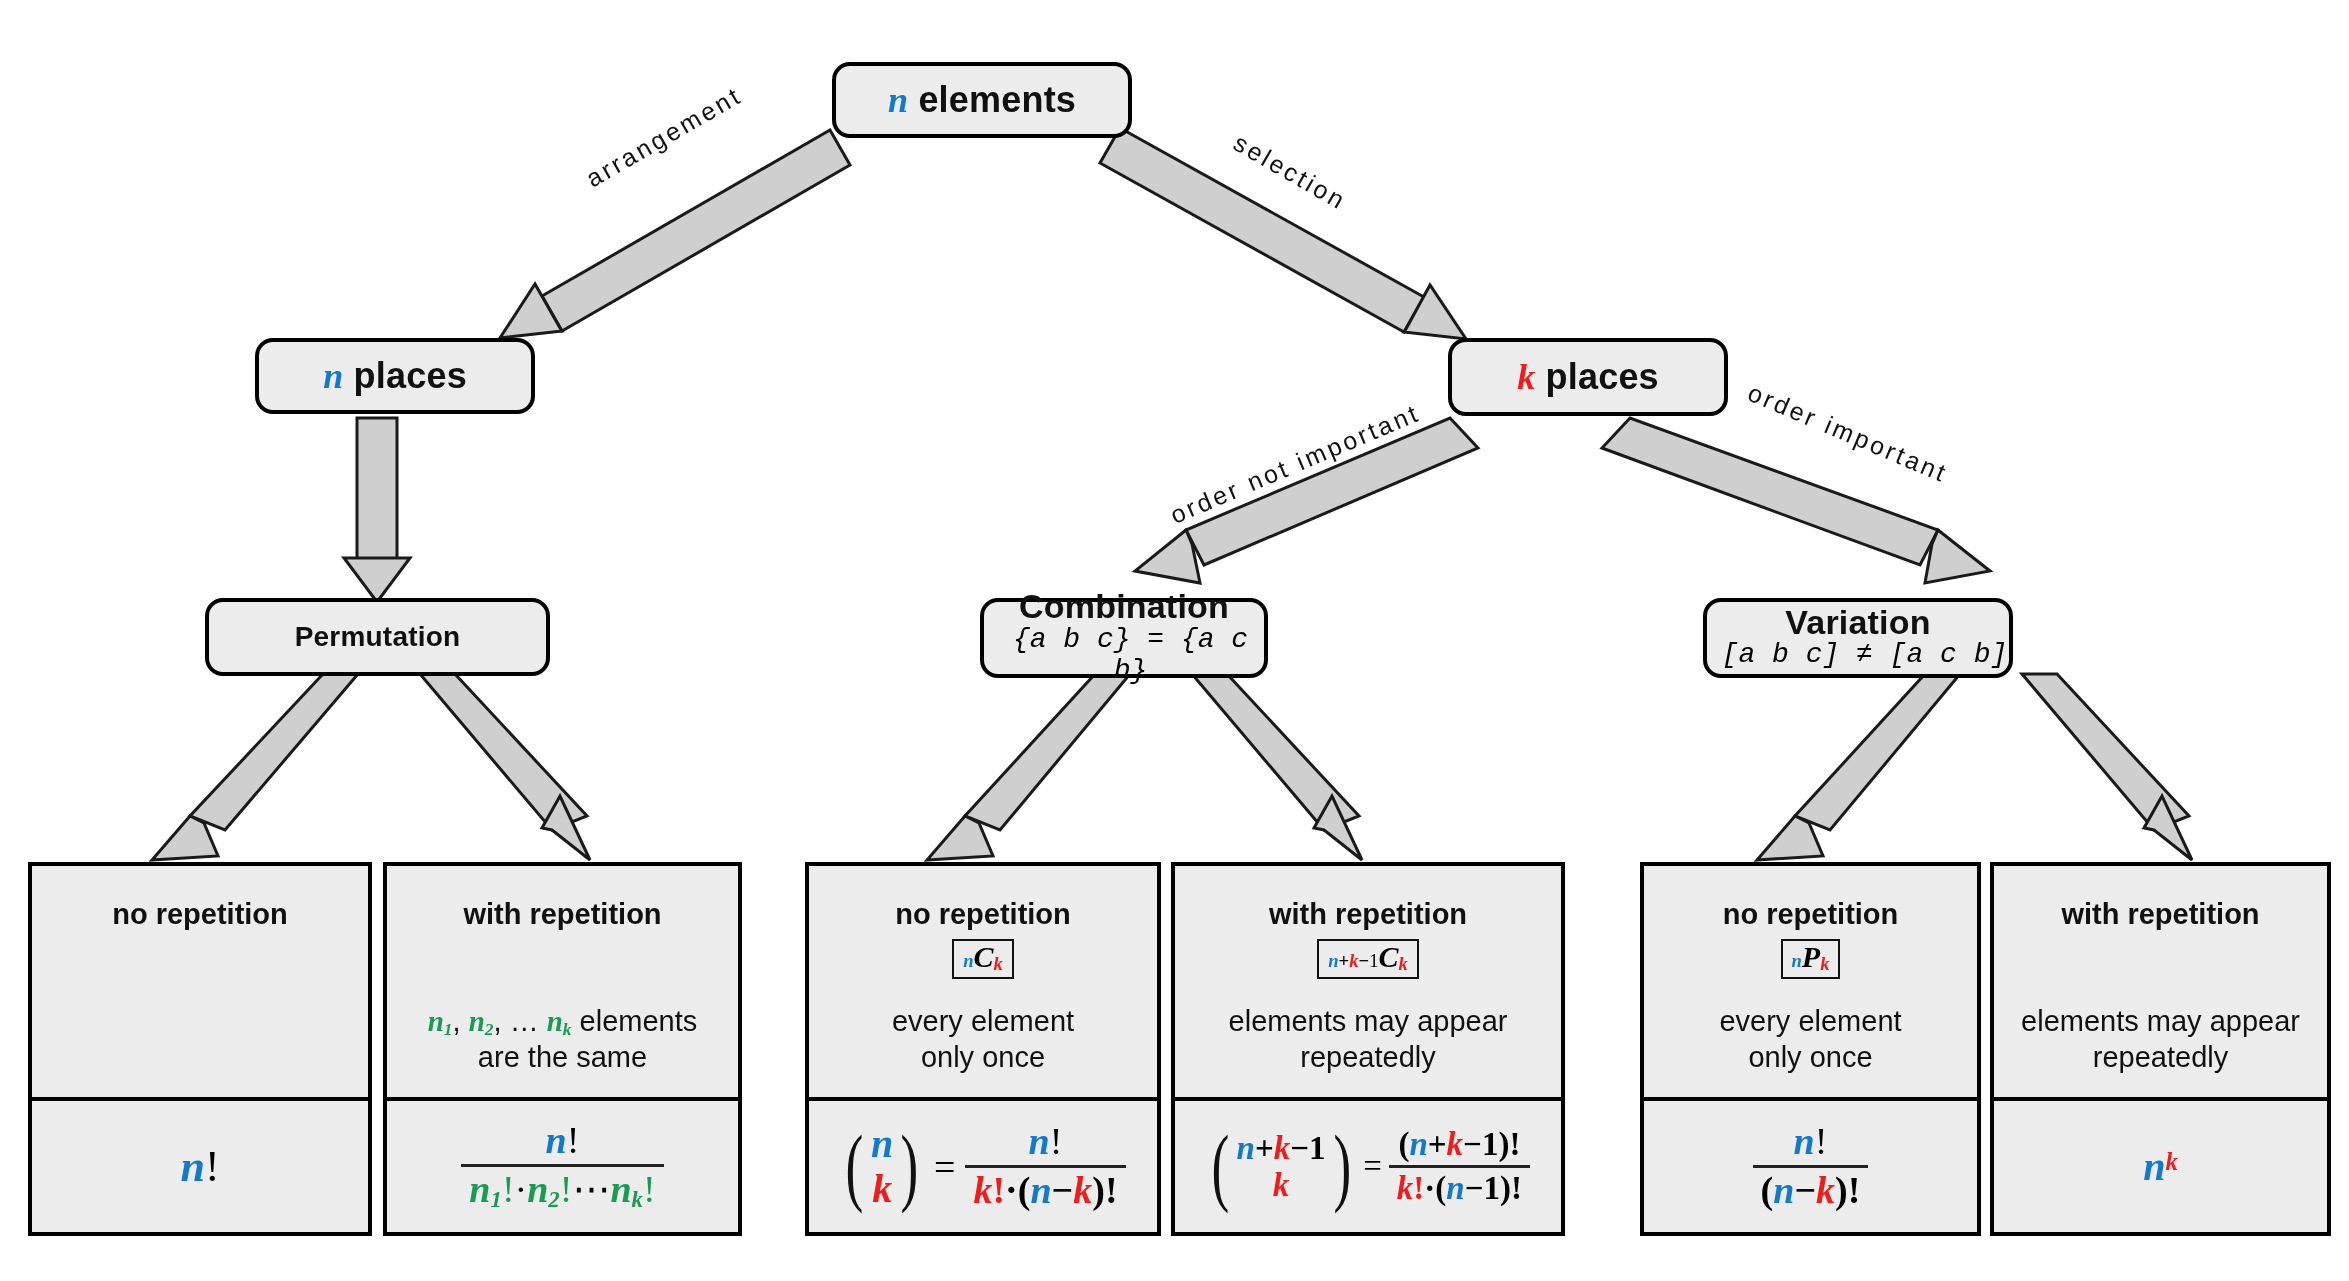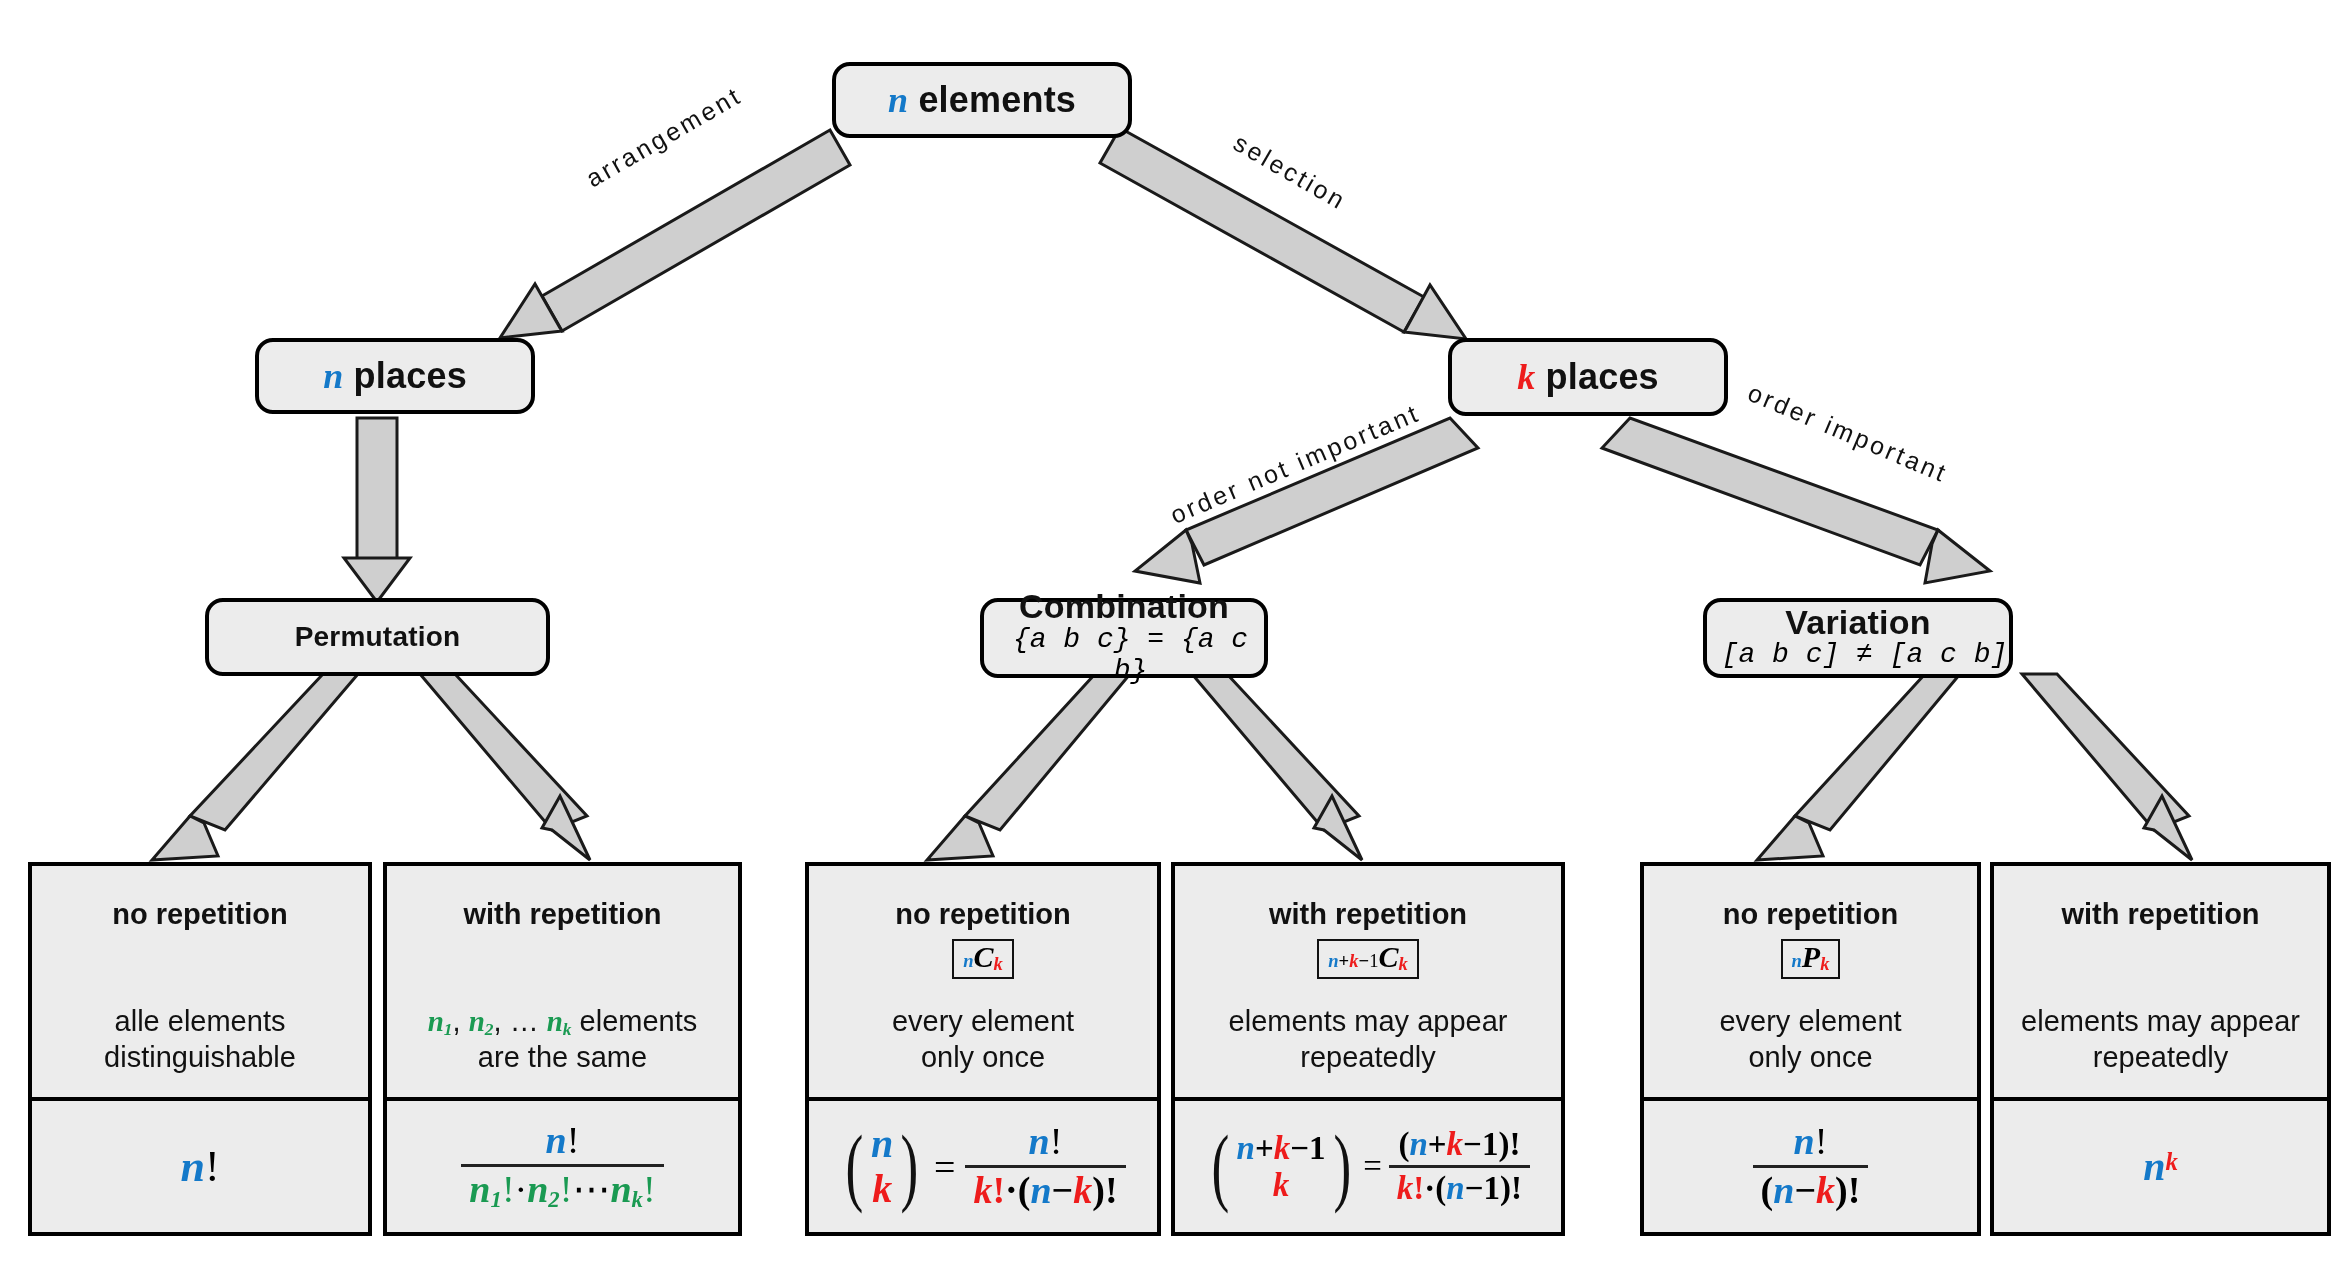--- a/index.html
+++ b/index.html
@@ -153,24 +153,20 @@
   </div>
 
   <div class="node" style="left:1703px;top:598px;width:310px;height:80px;padding:2px 0;">
     <div class="title" style="font-size:34px;line-height:1.05;">Variation</div>
     <div class="sub" style="font-size:28px;line-height:1.1;">[a b c] ≠ [a c b]</div>
   </div>
 
   <div class="leaf" style="left:28px;top:862px;width:344px;height:374px;">
     <div class="top">
       <div class="hdr">no repetition</div>
-      <div class="desc">
-        <div>alle elements</div>
-        <div>distinguishable</div>
-      </div>
     </div>
     <div class="formula">
       <span style="font-size:44px;">
         <span class="mi blue">n</span><span class="mr">!</span>
       </span>
     </div>
   </div>
 
   <div class="leaf" style="left:383px;top:862px;width:359px;height:374px;">
     <div class="top">

